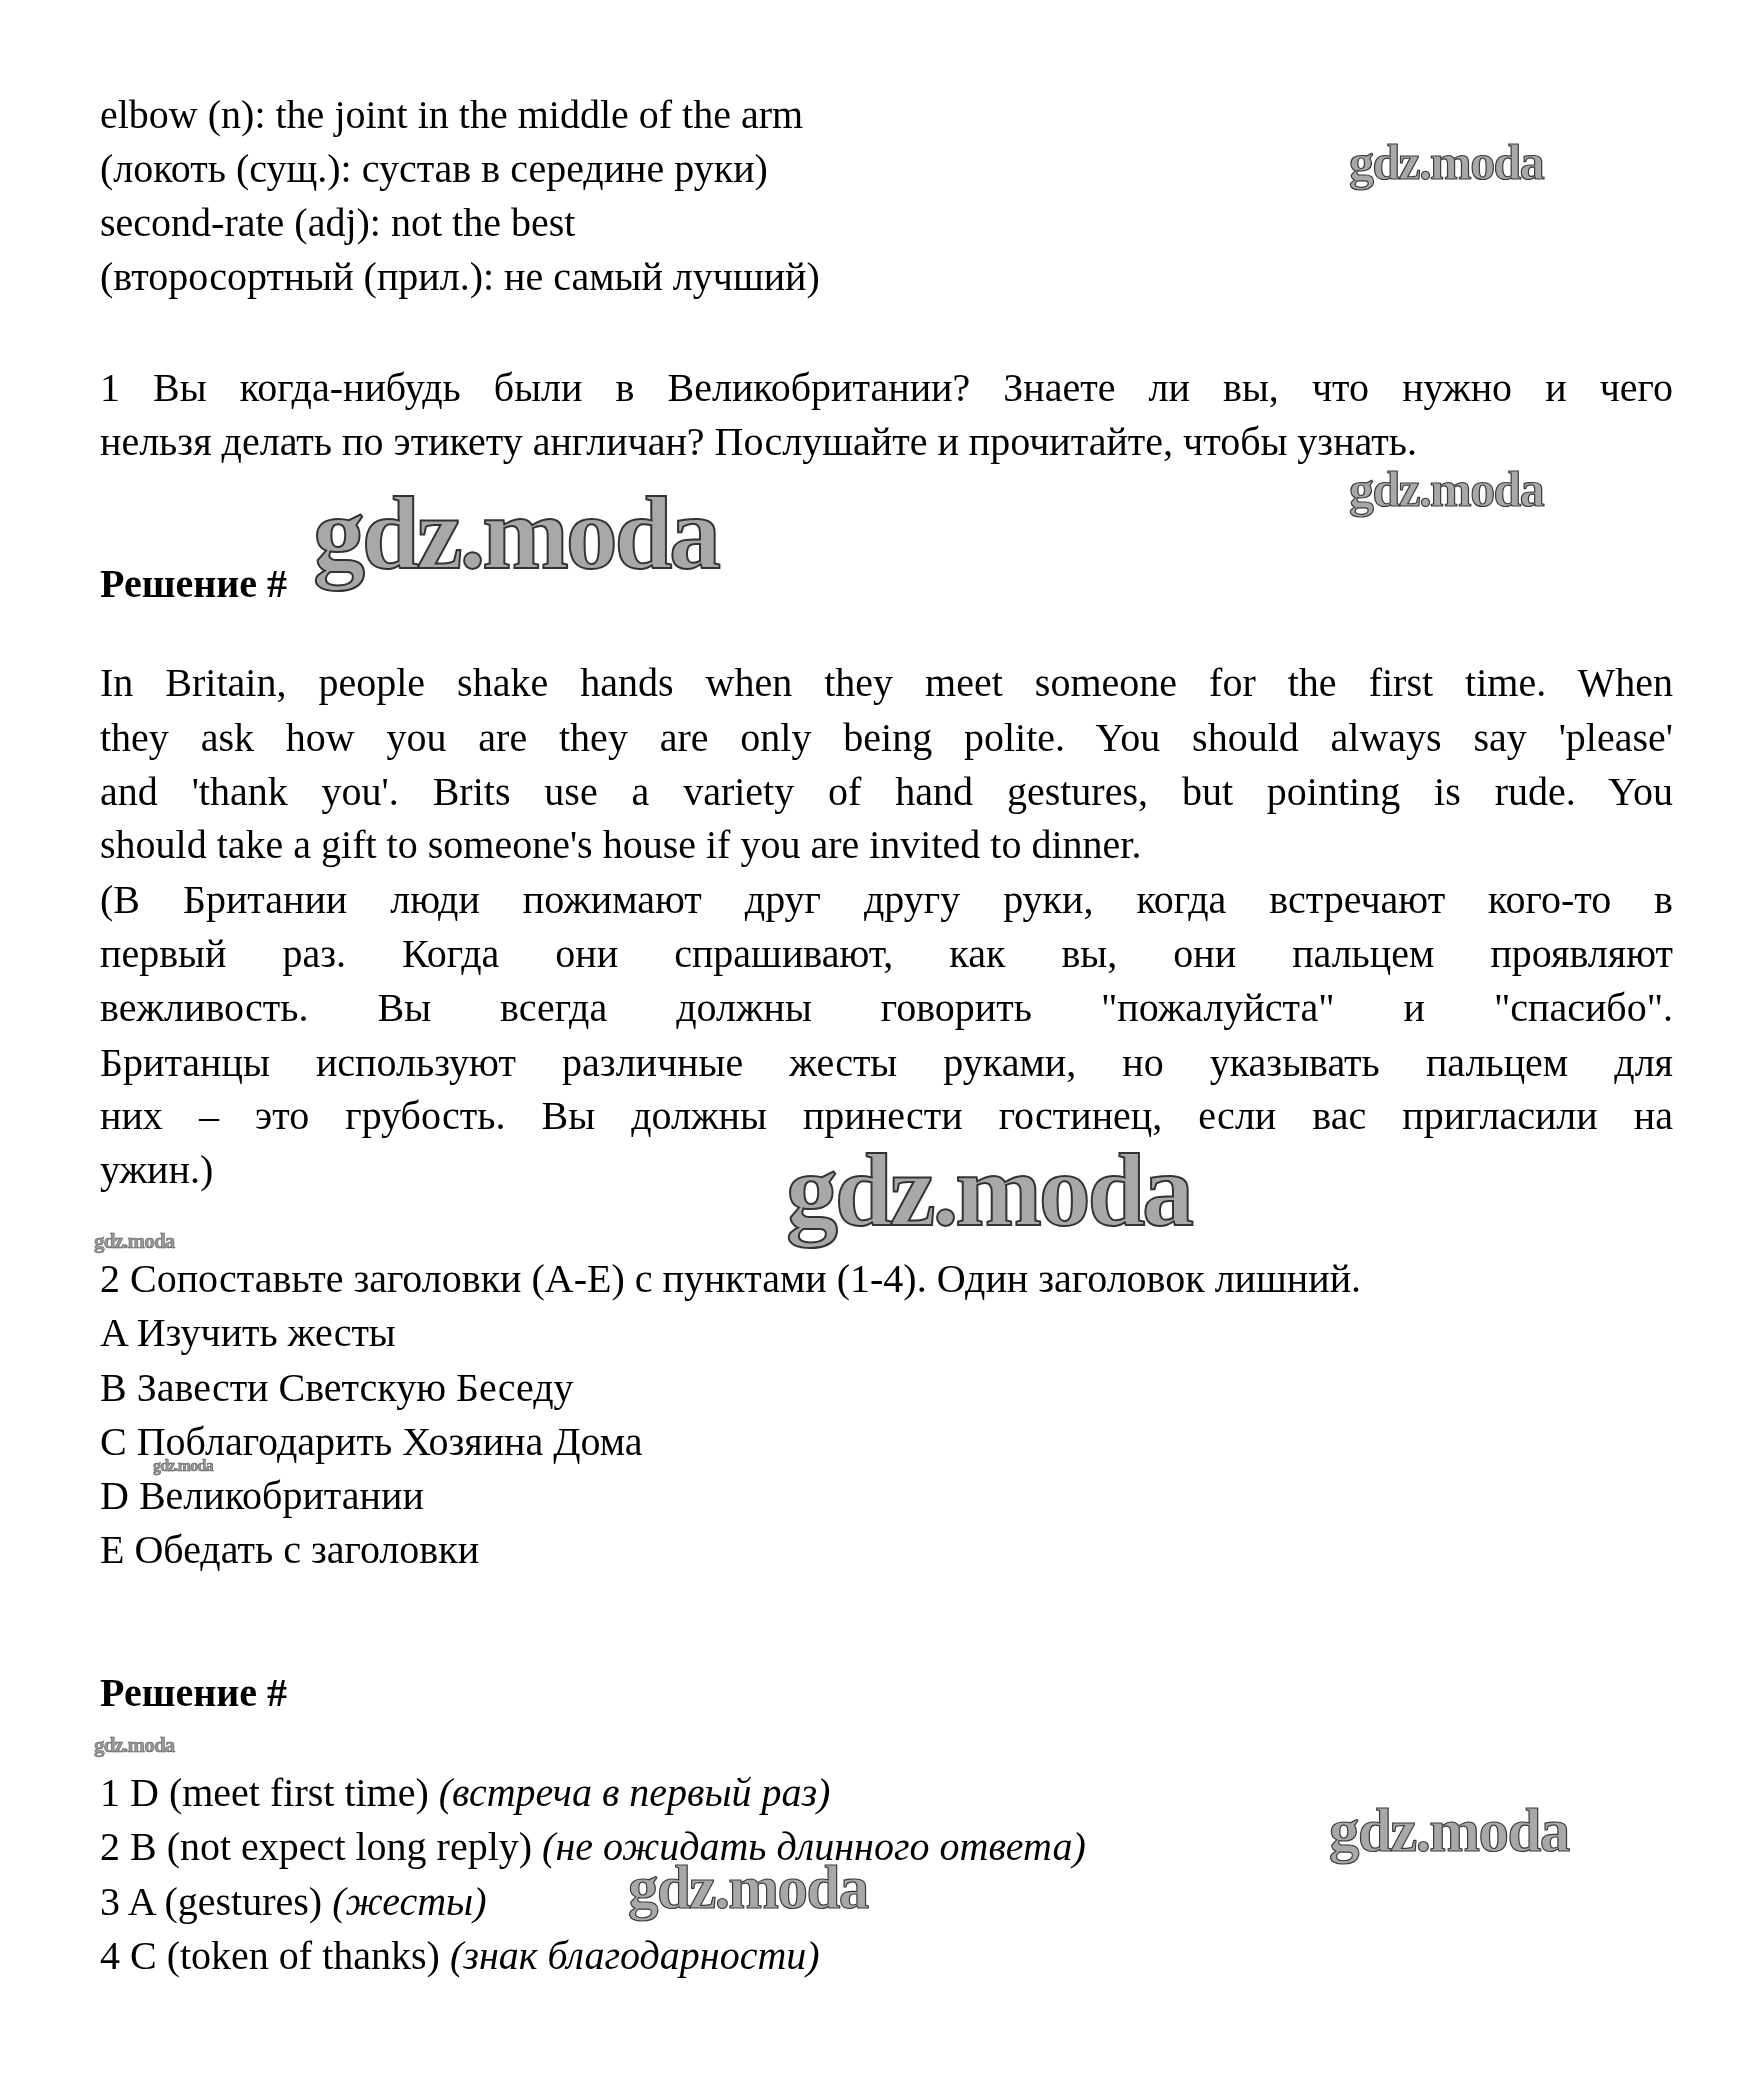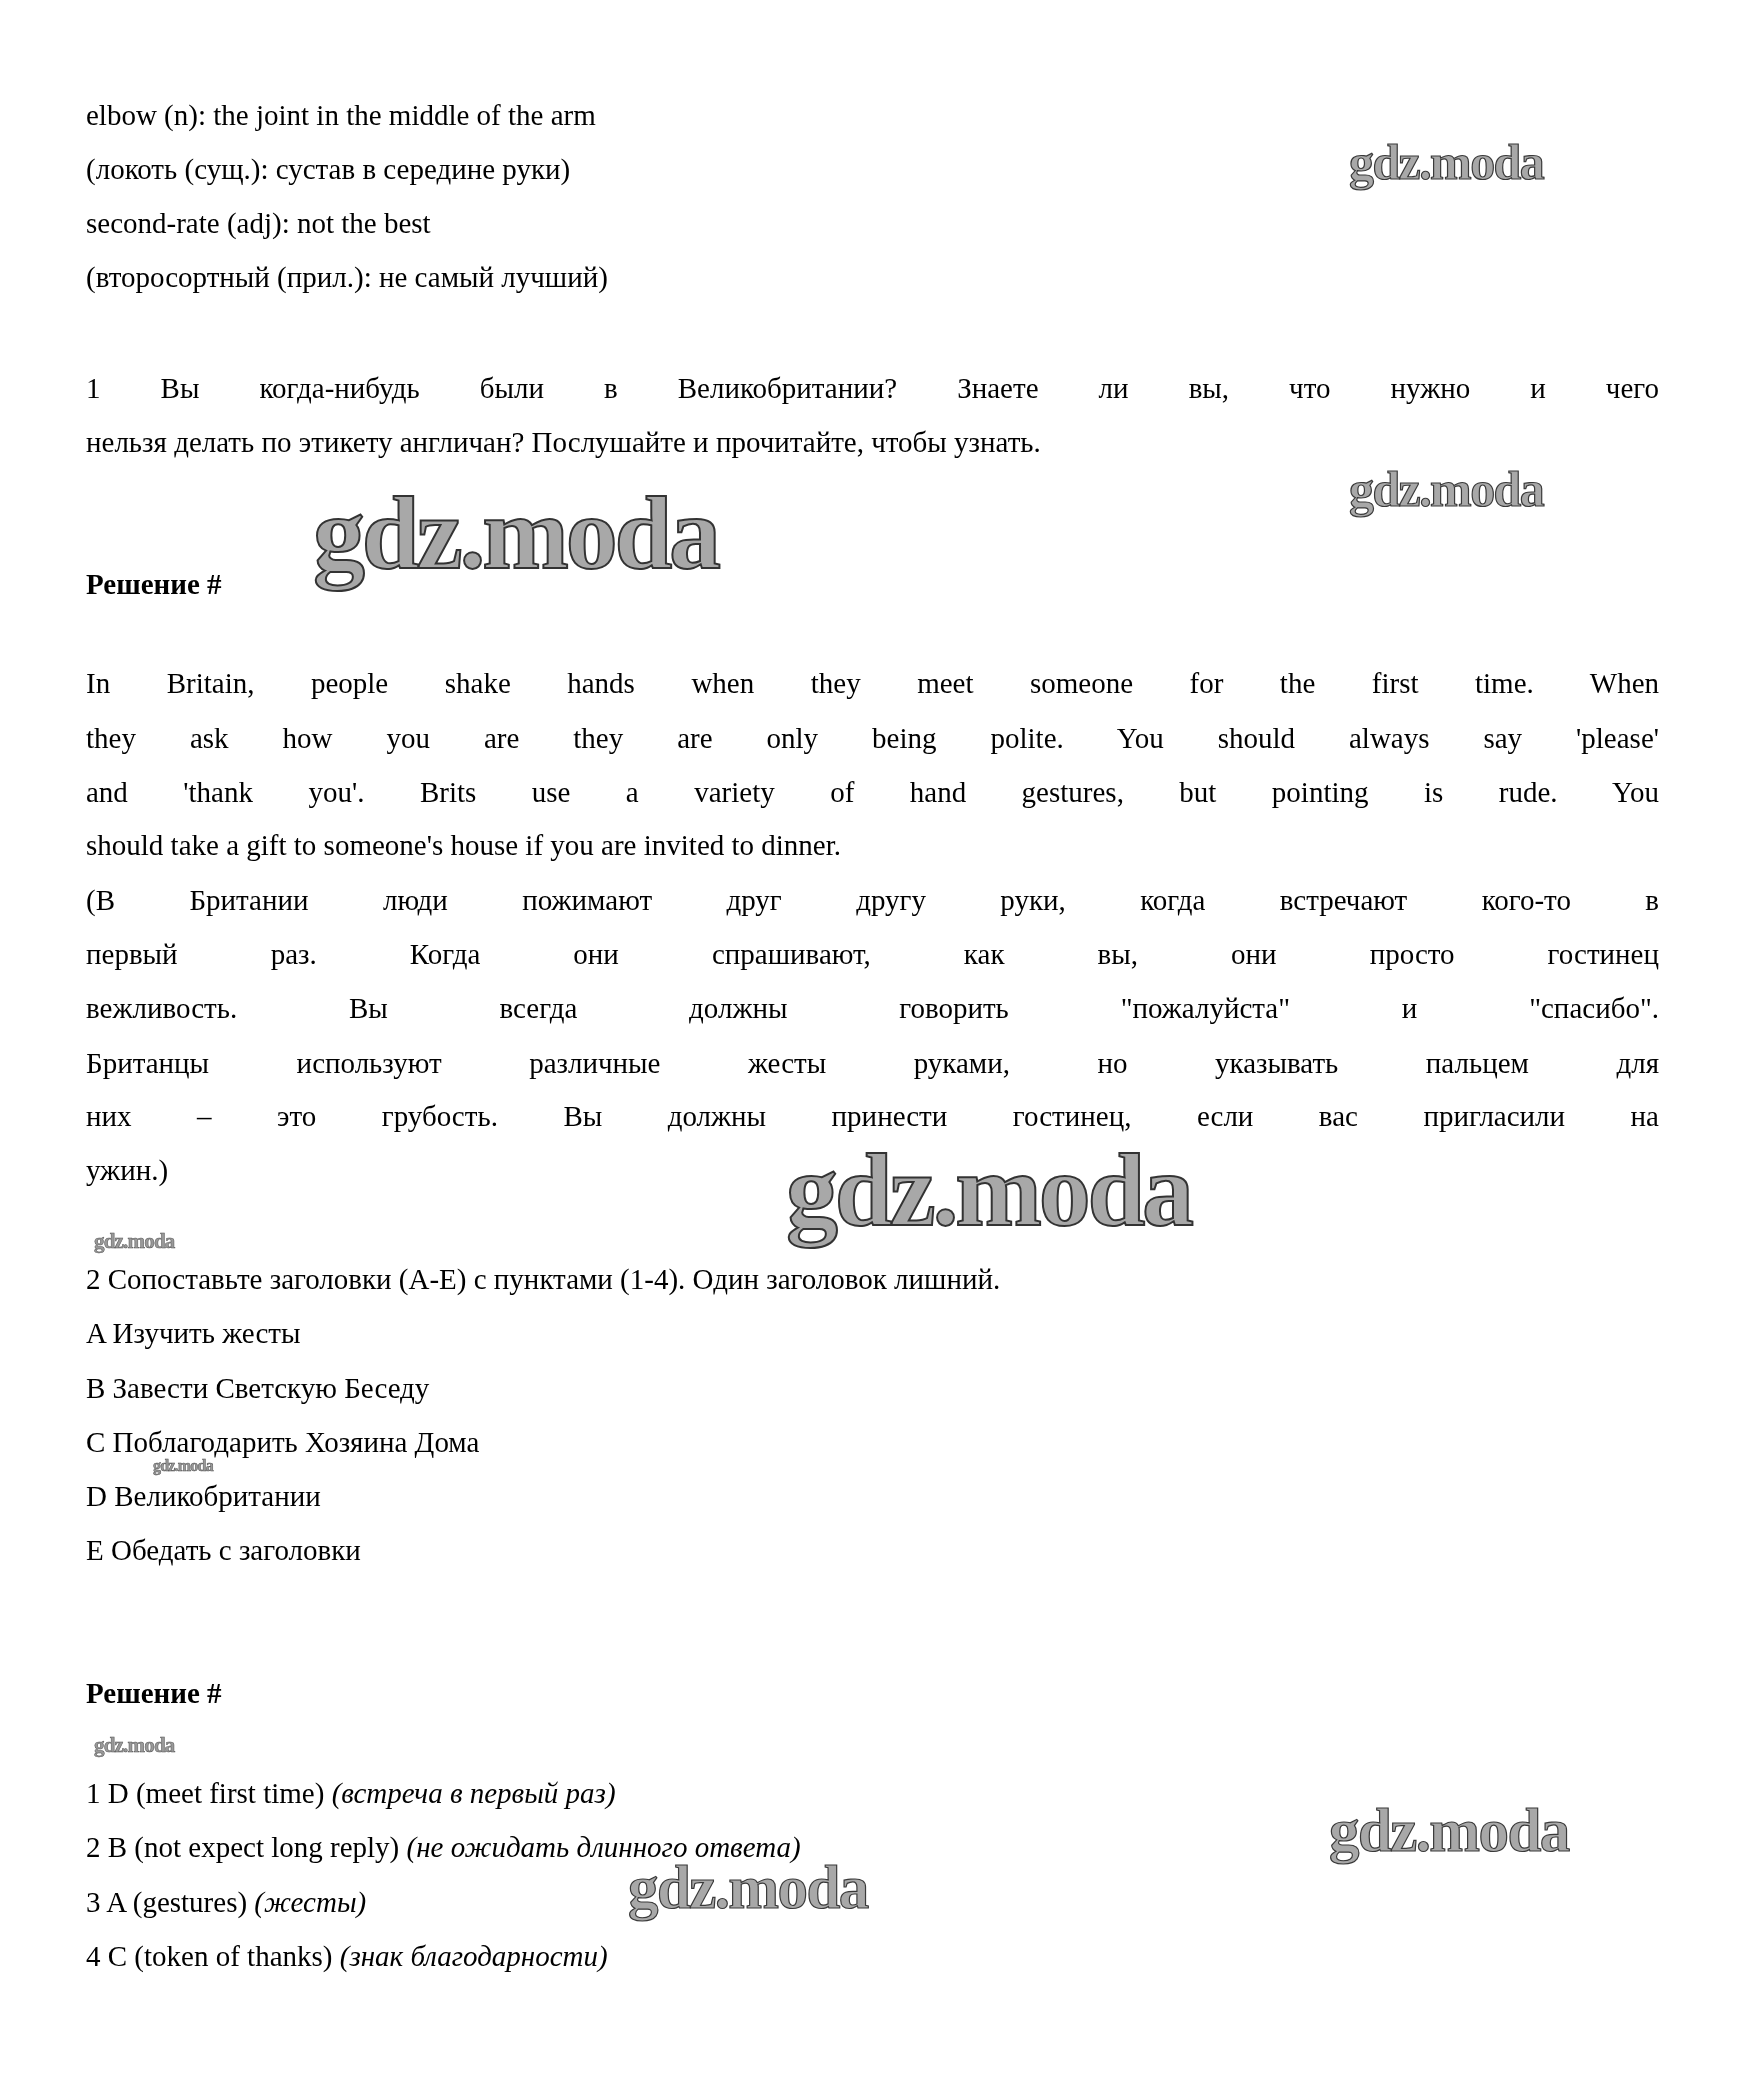--- a/index.html
+++ b/index.html
@@ -1,18 +1,18 @@
 <!DOCTYPE html>
 <html style="font-size:12.8px"><head>
 <meta charset="utf-8">
 <style>
   html, body { margin: 0; padding: 0; background: #ffffff; }
   body { width: 1760px; height: 2097px; position: relative; overflow: hidden;
          font-family: "Liberation Serif", "DejaVu Serif", serif; color: #000; }
-  .ln { position: absolute; left: 86px; font-size: 29px; line-height: 54px; white-space: nowrap; }
+  .ln { position: absolute; left: 100px; font-size: 40px; line-height: 54px; white-space: nowrap; }
   .just { width: 1573px; text-align: justify; text-align-last: justify; white-space: normal; }
   .bold { font-weight: bold; }
   .it { font-style: italic; }
   .wm { position: absolute; font-family: Liberation Serif, serif; font-weight: bold;
         color: #a8a8a8; -webkit-text-stroke: 1.2px #3a3a3a; white-space: nowrap; letter-spacing: -1.6px;
         background: none; }
   .wm-small { font-size: 50px; line-height: 56px; }
   .wm-big { font-size: 104px; line-height: 112px; -webkit-text-stroke: 2px #333; letter-spacing: -3.2px; }
   .wm-tiny { font-size: 21px; line-height: 22.4px; color: #999; -webkit-text-stroke: 0.5px #555; letter-spacing: -0.8px; }
 </style>
@@ -26,21 +26,21 @@
 
 <div class="ln just" style="top:361px">1 Вы когда-нибудь были в Великобритании? Знаете ли вы, что нужно и чего</div>
 <div class="ln" style="top:415px">нельзя делать по этикету англичан? Послушайте и прочитайте, чтобы узнать.</div>
 
 <div class="ln bold" style="top:557px">Решение #</div>
 <div class="ln just" style="top:656px">In Britain, people shake hands when they meet someone for the first time. When</div>
 <div class="ln just" style="top:711px">they ask how you are they are only being polite. You should always say 'please'</div>
 <div class="ln just" style="top:765px">and 'thank you'. Brits use a variety of hand gestures, but pointing is rude. You</div>
 <div class="ln" style="top:818px">should take a gift to someone's house if you are invited to dinner.</div>
 <div class="ln just" style="top:873px">(В Британии люди пожимают друг другу руки, когда встречают кого-то в</div>
-<div class="ln just" style="top:927px">первый раз. Когда они спрашивают, как вы, они просто гостинец</div>
+<div class="ln just" style="top:927px">первый раз. Когда они спрашивают, как вы, они пальцем проявляют</div>
 <div class="ln just" style="top:981px">вежливость. Вы всегда должны говорить "пожалуйста" и "спасибо".</div>
 <div class="ln just" style="top:1036px">Британцы используют различные жесты руками, но указывать пальцем для</div>
 <div class="ln just" style="top:1089px">них – это грубость. Вы должны принести гостинец, если вас пригласили на</div>
 <div class="ln" style="top:1143px">ужин.)</div>
 
 <div class="ln" style="top:1252px">2 Сопоставьте заголовки (A-E) с пунктами (1-4). Один заголовок лишний.</div>
 <div class="ln" style="top:1306px">A Изучить жесты</div>
 <div class="ln" style="top:1361px">B Завести Светскую Беседу</div>
 <div class="ln" style="top:1415px">C Поблагодарить Хозяина Дома</div>
 <div class="ln" style="top:1469px">D Великобритании</div>

